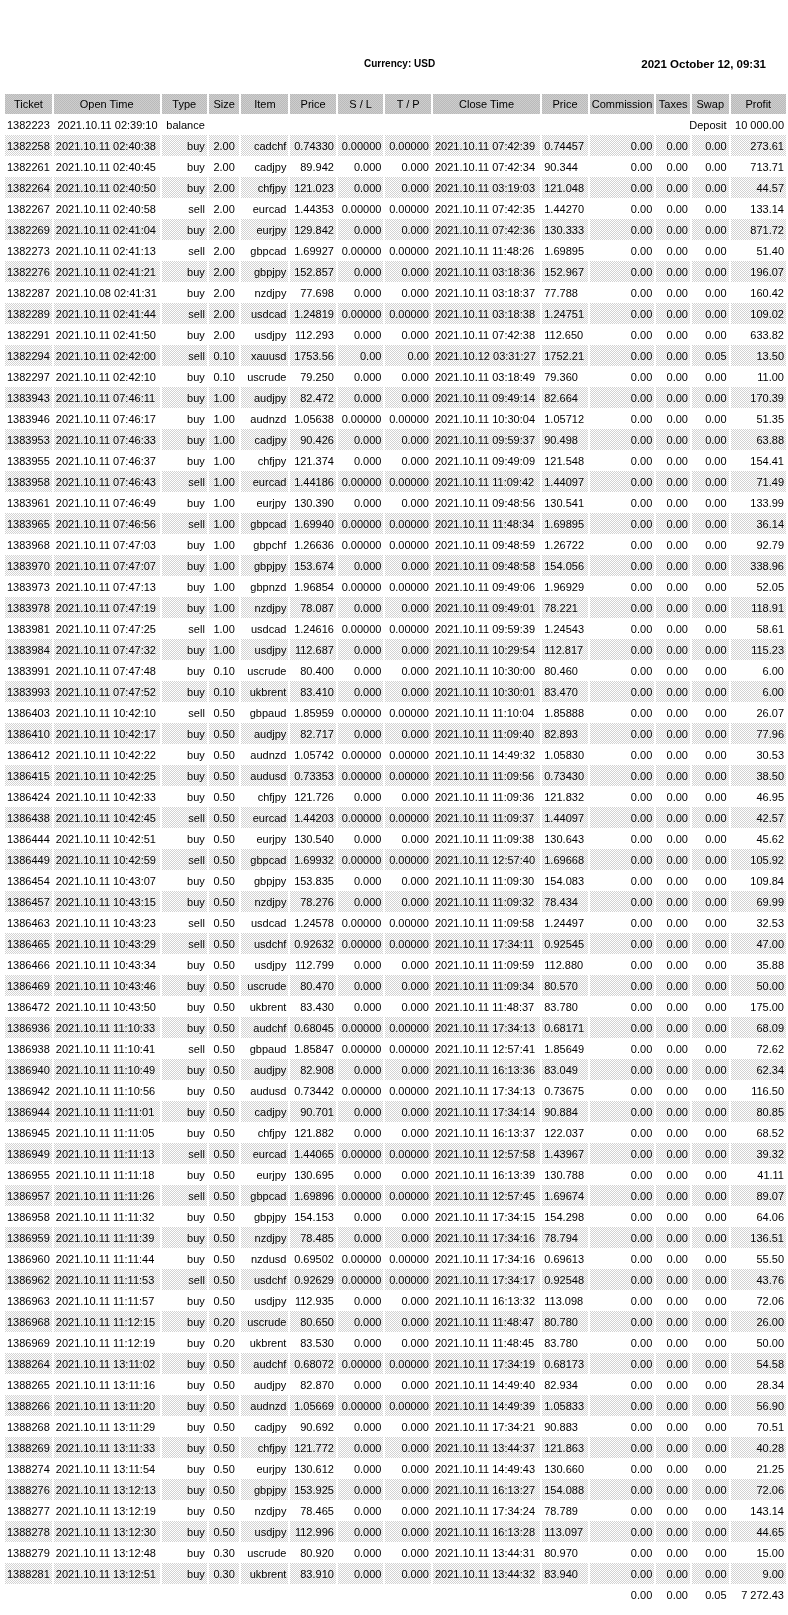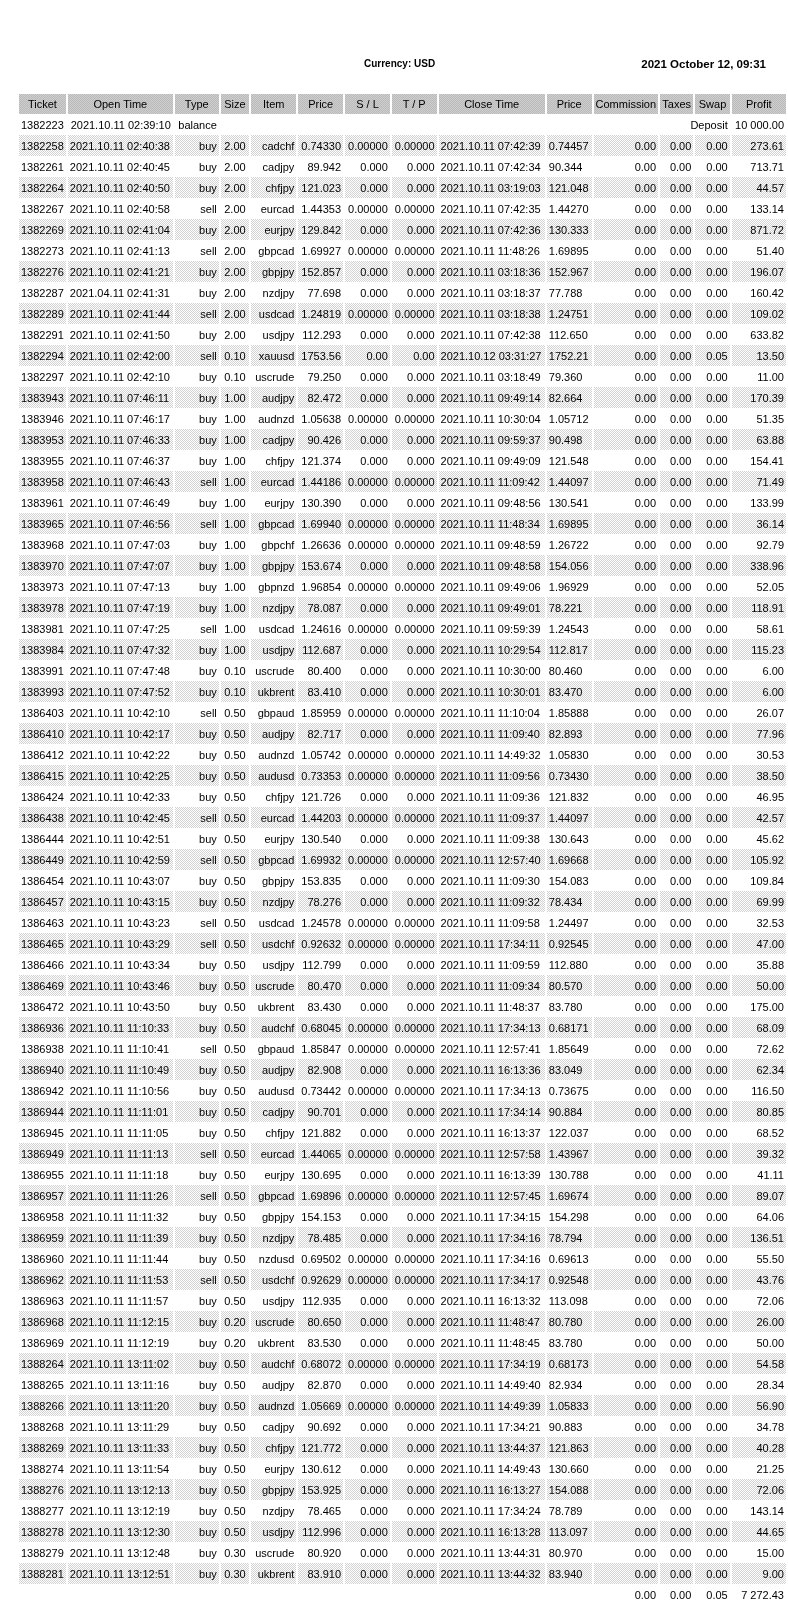--- a/index.html
+++ b/index.html
@@ -1,21 +1,21 @@
 <!DOCTYPE html>
 <html><head>
 <meta charset="utf-8">
 <style>
   html,body{margin:0;padding:0;background:#ffffff;}
   body{font-family:"Liberation Sans","DejaVu Sans",sans-serif;font-size:11px;color:#000;width:788px;}
   .page{position:relative;width:788px;}
   .topbar{position:relative;height:94px;}
   .currency{position:absolute;left:364px;top:58px;font-weight:bold;font-size:10px;white-space:nowrap;}
   .repdate{position:absolute;right:22px;top:58px;font-weight:bold;font-size:11.5px;white-space:nowrap;}
-  table.stmt{border-collapse:separate;border-spacing:2px 0;table-layout:fixed;margin-left:17px;}
+  table.stmt{border-collapse:separate;border-spacing:2px 0;table-layout:fixed;margin-left:3px;}
   table.stmt th{
     font-weight:normal;height:20px;padding:0 2px;text-align:center;overflow:hidden;white-space:nowrap;
     background-image:conic-gradient(#cecece 25%,#bababa 25% 50%,#cecece 50% 75%,#bababa 75%);
     background-size:2px 2px;
   }
   table.stmt td{height:21px;padding:0 2px;overflow:visible;white-space:nowrap;}
   tr.stripe td{
     background-image:conic-gradient(#ffffff 25%,#d2d2d2 25% 50%,#ffffff 50% 75%,#d2d2d2 75%);
     background-size:2px 2px;
   }
@@ -195,21 +195,21 @@
           <td>0.000</td>
           <td>2021.10.11 03:18:36</td>
           <td>152.967</td>
           <td>0.00</td>
           <td>0.00</td>
           <td>0.00</td>
           <td>196.07</td>
         </tr>
         <tr class="trade">
           <td>1382287</td>
-          <td>2021.04.11 02:41:31</td>
+          <td>2021.10.08 02:41:31</td>
           <td>buy</td>
           <td>2.00</td>
           <td>nzdjpy</td>
           <td>77.698</td>
           <td>0.000</td>
           <td>0.000</td>
           <td>2021.10.11 03:18:37</td>
           <td>77.788</td>
           <td>0.00</td>
           <td>0.00</td>
@@ -1071,21 +1071,21 @@
           <td>0.50</td>
           <td>cadjpy</td>
           <td>90.692</td>
           <td>0.000</td>
           <td>0.000</td>
           <td>2021.10.11 17:34:21</td>
           <td>90.883</td>
           <td>0.00</td>
           <td>0.00</td>
           <td>0.00</td>
-          <td>34.78</td>
+          <td>70.51</td>
         </tr>
         <tr class="trade stripe">
           <td>1388269</td>
           <td>2021.10.11 13:11:33</td>
           <td>buy</td>
           <td>0.50</td>
           <td>chfjpy</td>
           <td>121.772</td>
           <td>0.000</td>
           <td>0.000</td>

